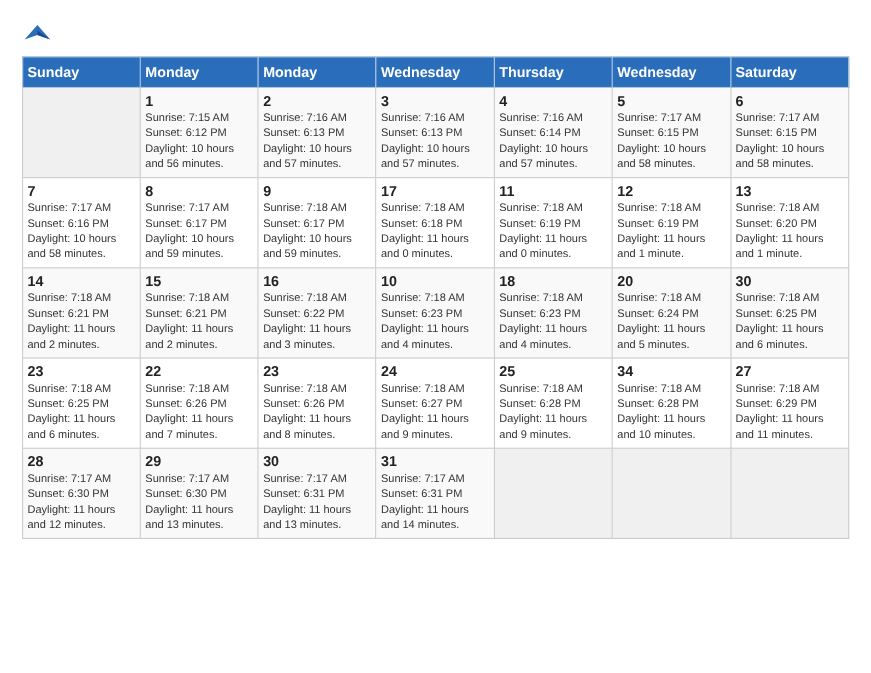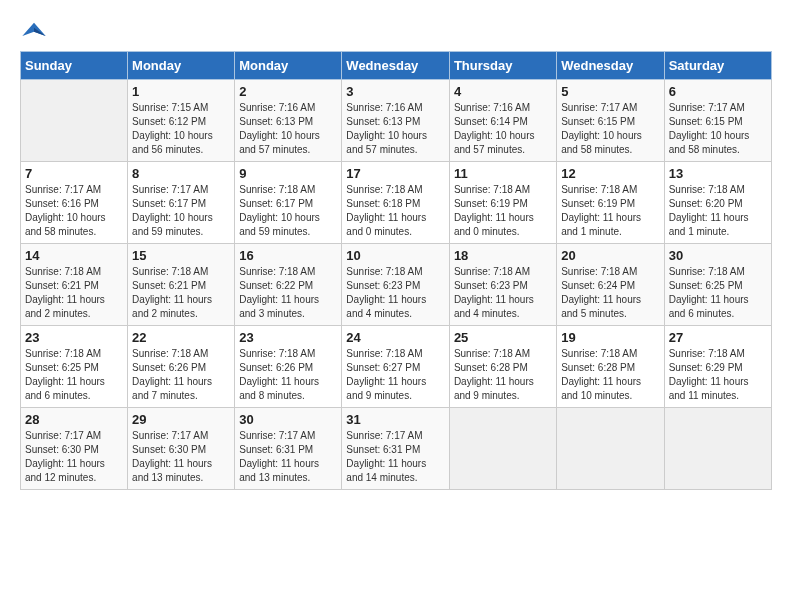--- a/index.html
+++ b/index.html
@@ -301,21 +301,21 @@
 and 9 minutes.</div>
         </td>
         <td>
           <span class="day-number">25</span>
           <div class="day-info" style="white-space: pre-line;">Sunrise: 7:18 AM
 Sunset: 6:28 PM
 Daylight: 11 hours
 and 9 minutes.</div>
         </td>
         <td>
-          <span class="day-number">19</span>
+          <span class="day-number">34</span>
           <div class="day-info" style="white-space: pre-line;">Sunrise: 7:18 AM
 Sunset: 6:28 PM
 Daylight: 11 hours
 and 10 minutes.</div>
         </td>
         <td>
           <span class="day-number">27</span>
           <div class="day-info" style="white-space: pre-line;">Sunrise: 7:18 AM
 Sunset: 6:29 PM
 Daylight: 11 hours

